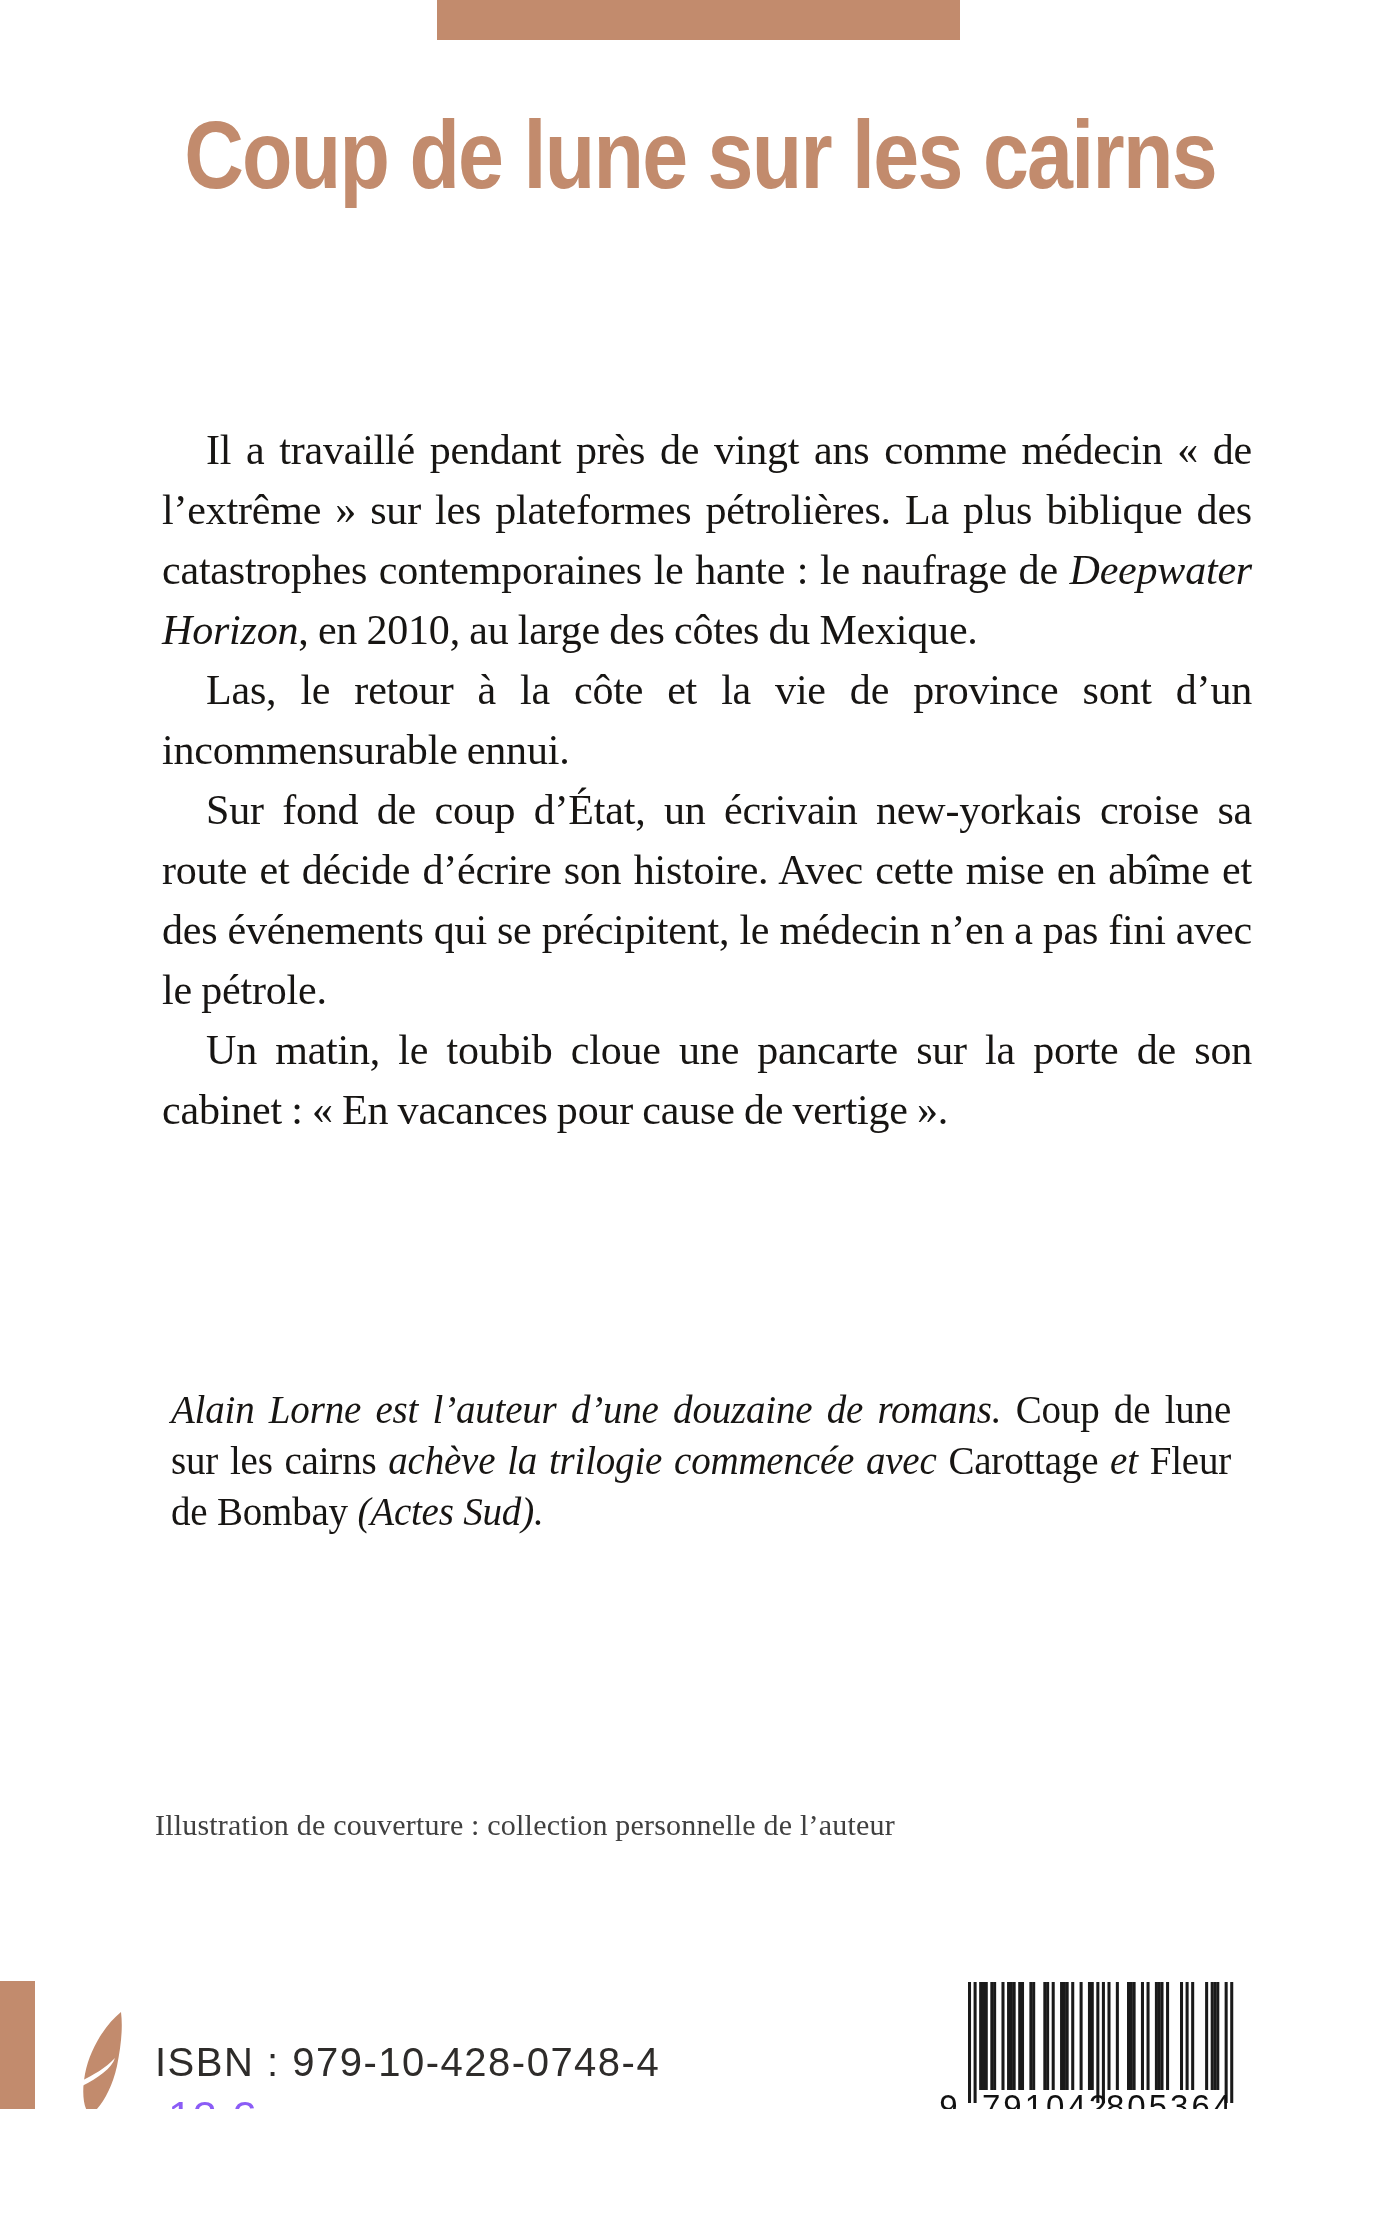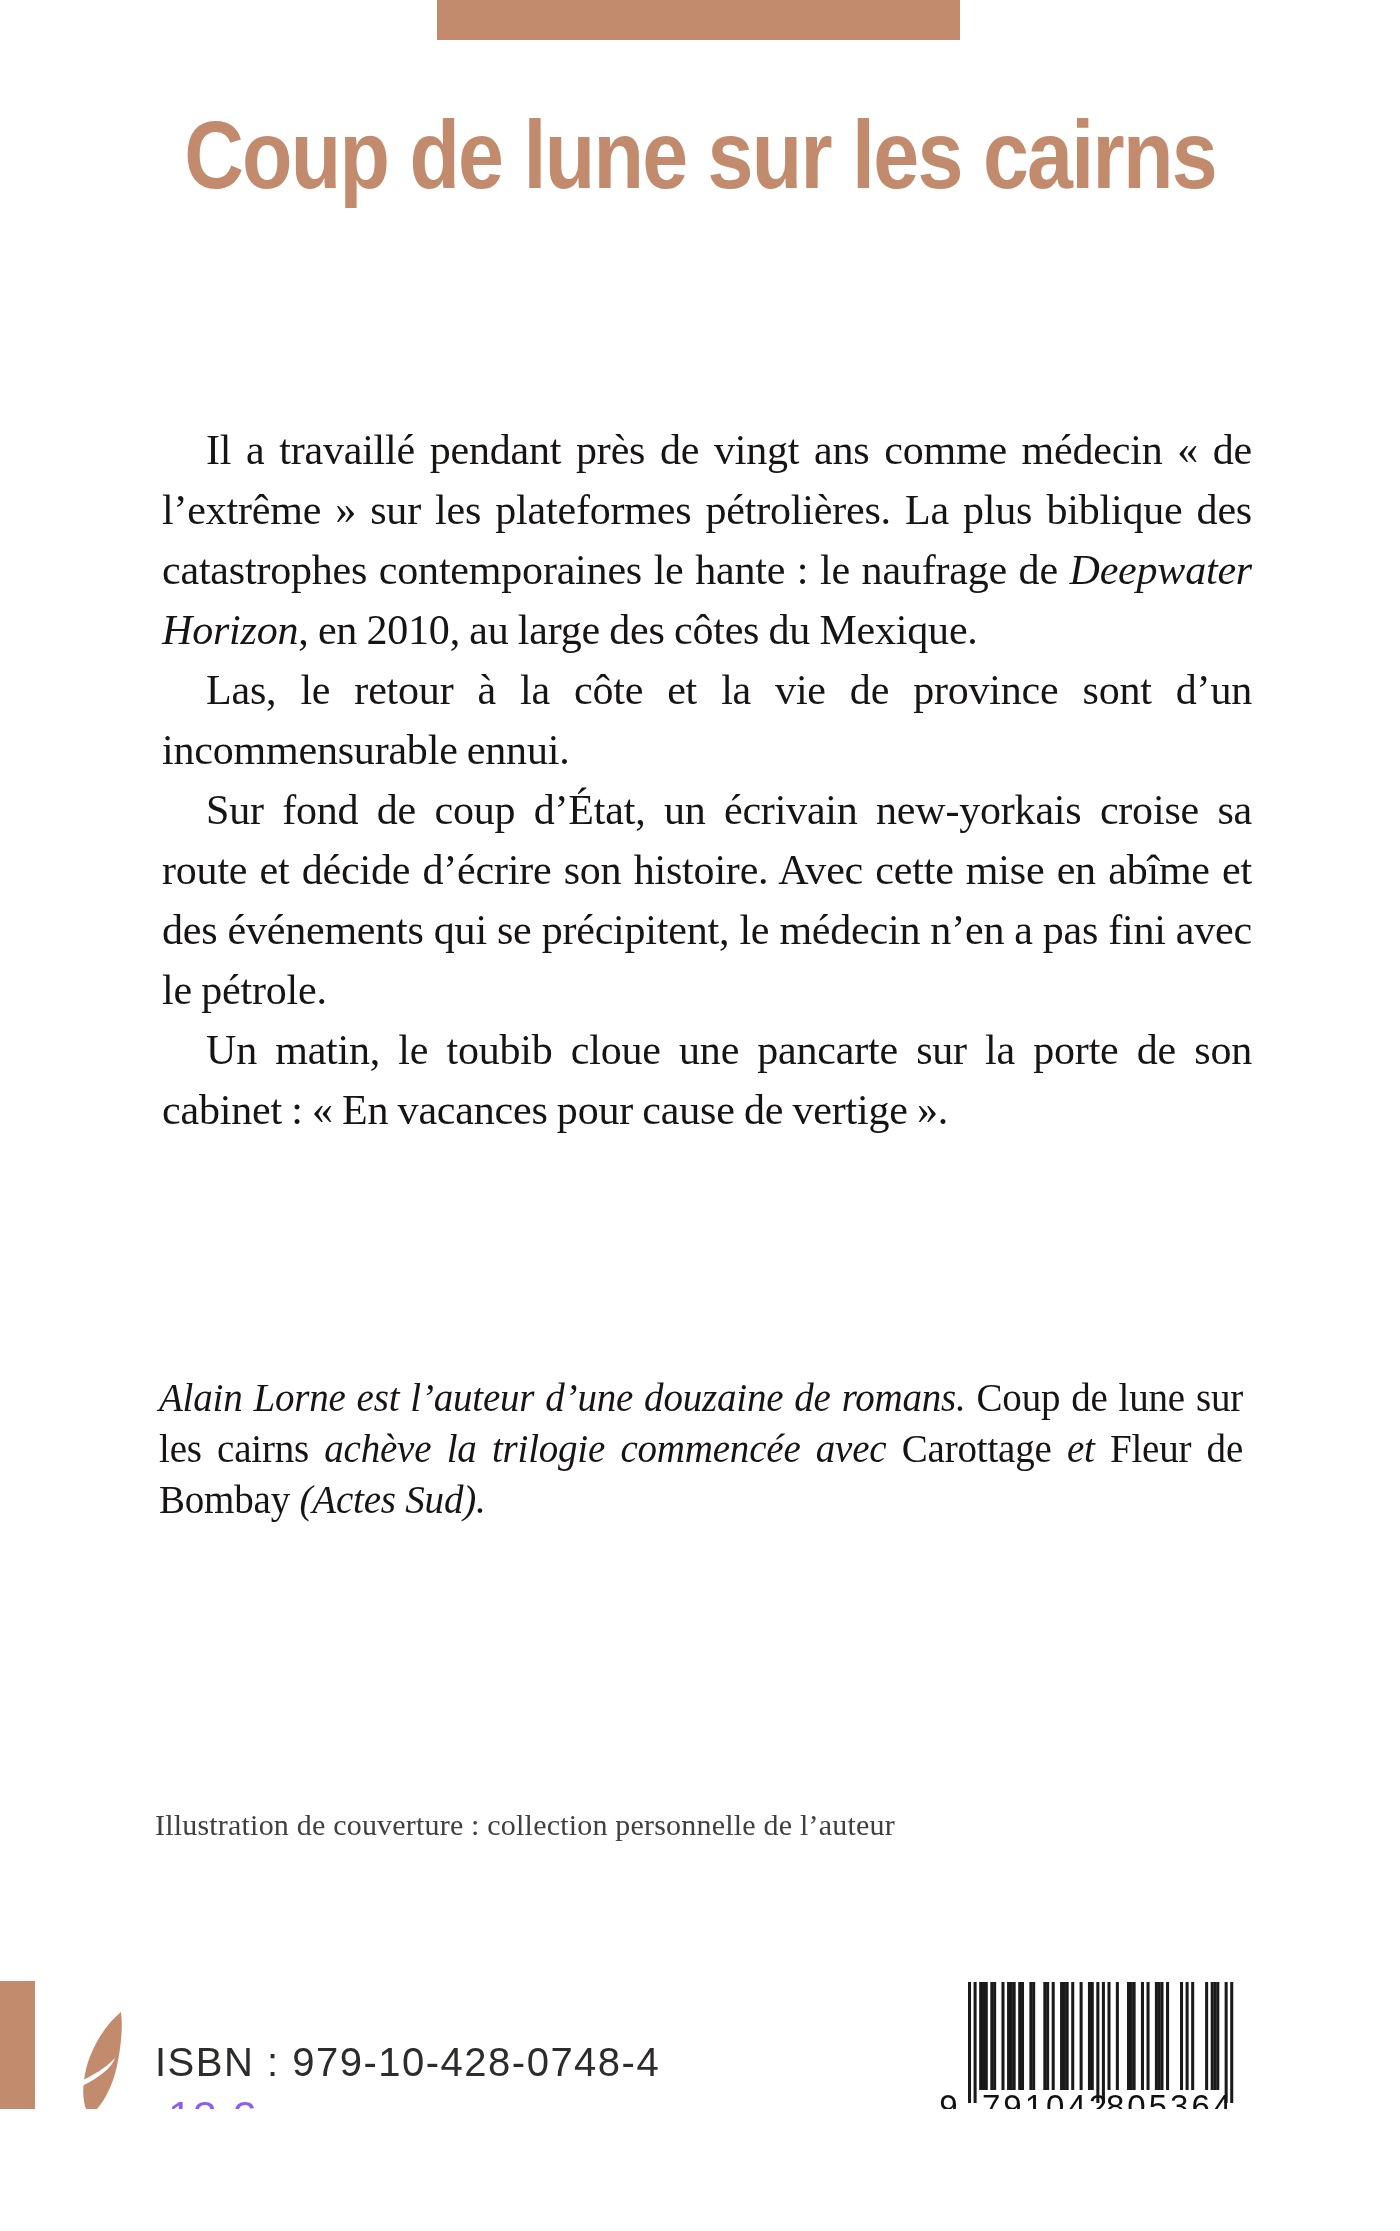--- a/index.html
+++ b/index.html
@@ -53,21 +53,21 @@
   .it{font-style:italic;}
   .author-note{
     position:absolute;
     left:155px; top:1368px;
     width:1092px;
     font-size:39px;
     line-height:51px;
     text-align:justify;
     letter-spacing:-0.2px;
   }
-  .author-note p{margin:4px;}
+  .author-note p{margin:16px;}
   .credit-line{
     position:absolute;
     left:155px; top:1808px;
     width:1000px;
     font-size:30px;
     letter-spacing:0.2px;
     color:#404040;
   }
   .accent-sidebar{
     position:absolute;

